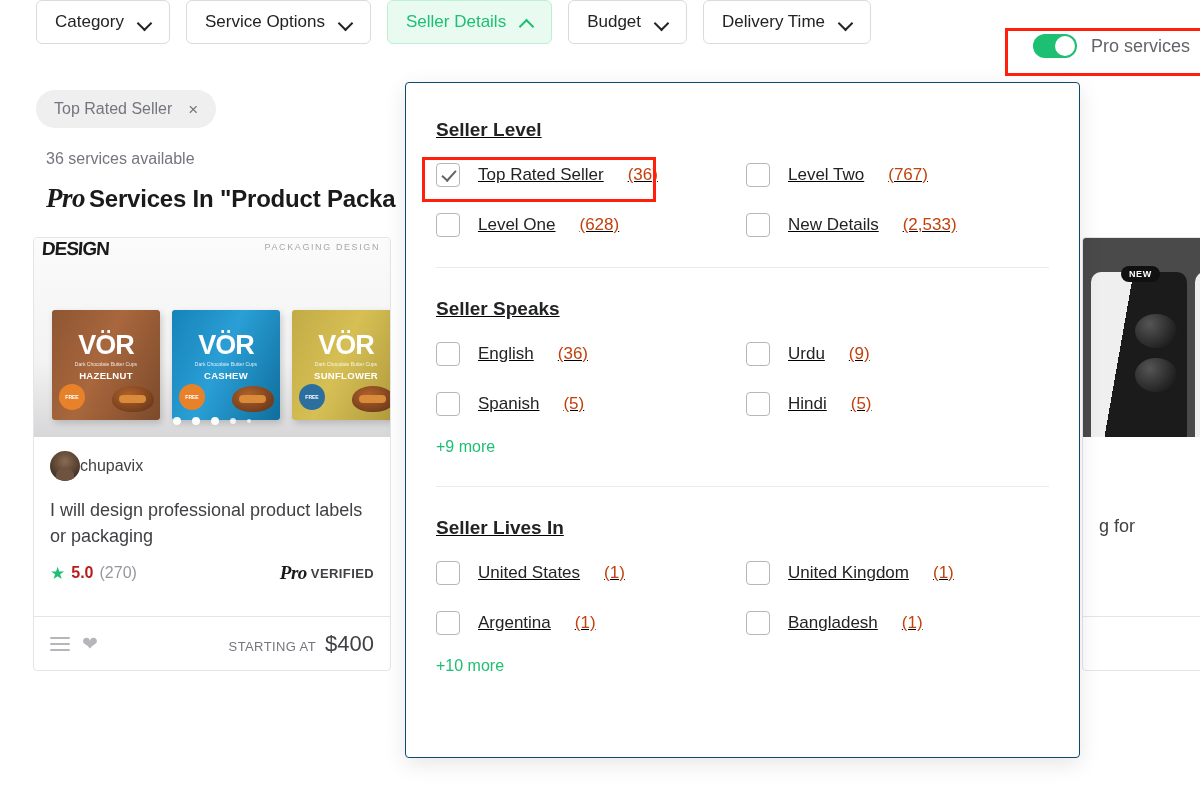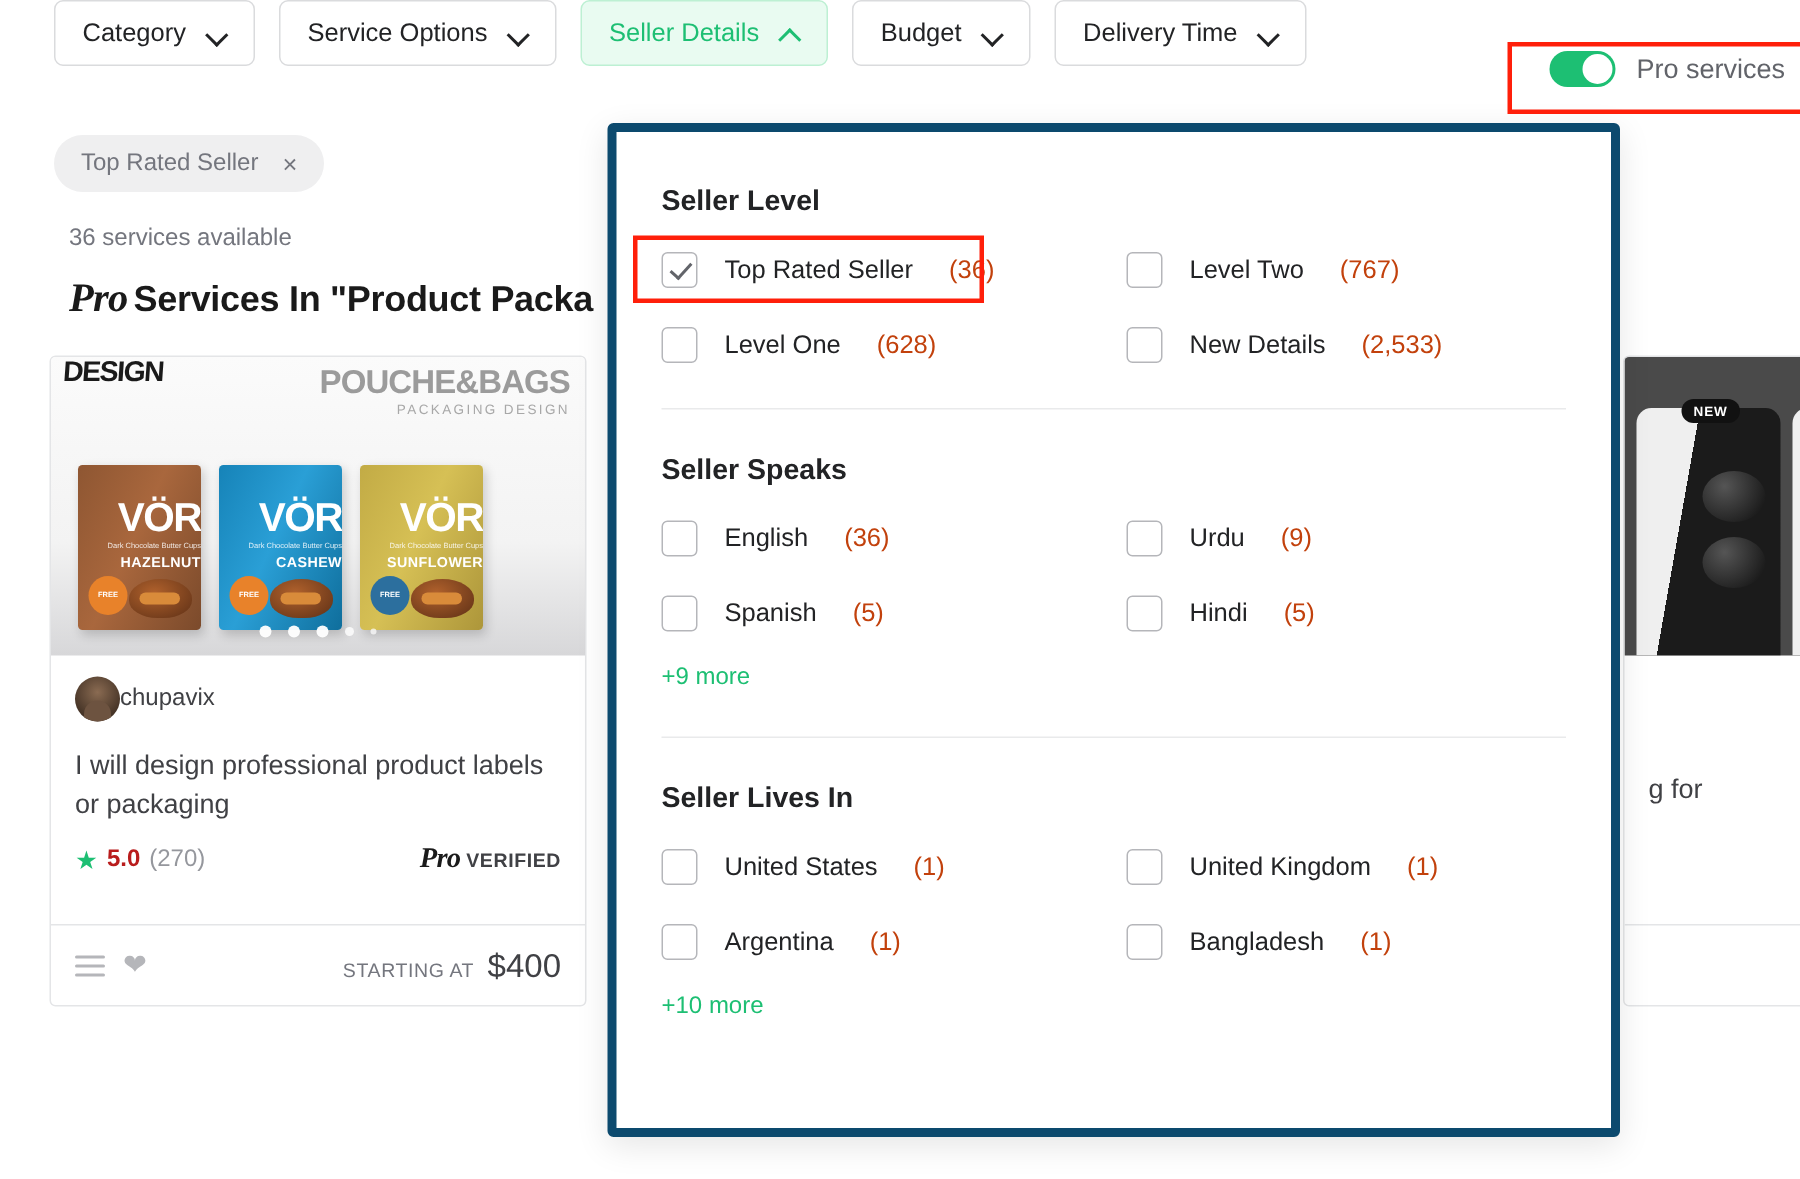--- a/index.html
+++ b/index.html
@@ -110,25 +110,25 @@
     font-size: 9px; color: #a8a8a8; letter-spacing: 1.6px;
   }
   .thumb-logo {
     position: absolute; left: 8px; top: 3px;
     font-size: 19px; font-weight: 800; color: #1a1a1a;
     line-height: 15px; letter-spacing: -1px;
     transform: skewX(-4deg);
   }
   .packs { position: absolute; left: 18px; top: 72px; display: flex; gap: 12px; }
   .pack {
-    width: 82px; height: 110px;
+    width: 108px; height: 110px;
     border-radius: 3px;
     position: relative; overflow: hidden;
     box-shadow: 2px 3px 7px rgba(0,0,0,.18);
-    display: flex; flex-direction: column; align-items: flex-end;
+    display: flex; flex-direction: column; align-items: center;
   }
   .pack.p1 { background: linear-gradient(115deg,#8e5632,#a9673d 45%,#7b4a2b); }
   .pack.p2 { background: linear-gradient(115deg,#1683b8,#2a9fd6 45%,#0f6e9c); }
   .pack.p3 { background: linear-gradient(115deg,#c2ab45,#d6c055 45%,#ad963a); }
   .pack .vor {
     margin-top: 22px; font-size: 27px; font-weight: 800; color: #fff;
     letter-spacing: -1px; line-height: 1;
   }
   .pack .sub { font-size: 5px; color: rgba(255,255,255,.85); margin-top: 2px; line-height: 6px; text-align:center;}
   .pack .flav { font-size: 9.5px; font-weight: 700; color: #fff; letter-spacing: .3px; margin-top: 3px; }
@@ -229,24 +229,25 @@
     background: #111; color: #fff; font-size: 9px; font-weight: 700;
     padding: 3px 8px; border-radius: 9px; letter-spacing: .6px; z-index: 3;
   }
   .gig2-body { padding: 14px 16px 0 16px; }
 
   
   .panel {
     position: absolute; left: 405px; top: 82px;
     width: 675px; height: 676px;
     background: #fff;
-    border: 6px solid #0c4a6e;
+    border: 1px solid #0c4a6e;
     border-radius: 4px;
     box-shadow: 0 6px 22px rgba(0,0,0,.10);
     overflow: hidden;
+    text-decoration: underline;
   }
   .panel-body { padding: 36px 30px 0 30px; }
   .section-title {
     font-size: 19px; font-weight: 700; color: #222325;
     margin-bottom: 22px;
   }
   .opt-grid {
     display: grid; grid-template-columns: 310px 1fr;
     row-gap: 26px;
   }
@@ -350,21 +351,20 @@
 
   <div class="results-count">36 services available</div>
   <div class="page-title">
     <span class="pro-script">Pro</span><span>Services In "Product Packa</span>
   </div>
 
   <div class="gig-card">
     <div class="gig-thumb">
       <div class="thumb-logo">DESIGN</div>
       <div class="thumb-brand">
-        <div class="b1">POUCHE&amp;BAGS</div>
         <div class="b2">PACKAGING DESIGN</div>
       </div>
       <div class="packs">
         <div class="pack p1">
           <div class="vor">VÖR</div>
           <div class="sub">Dark Chocolate Butter Cups</div>
           <div class="flav">HAZELNUT</div>
           <div class="badge">FREE</div>
           <div class="cup"></div>
         </div>

